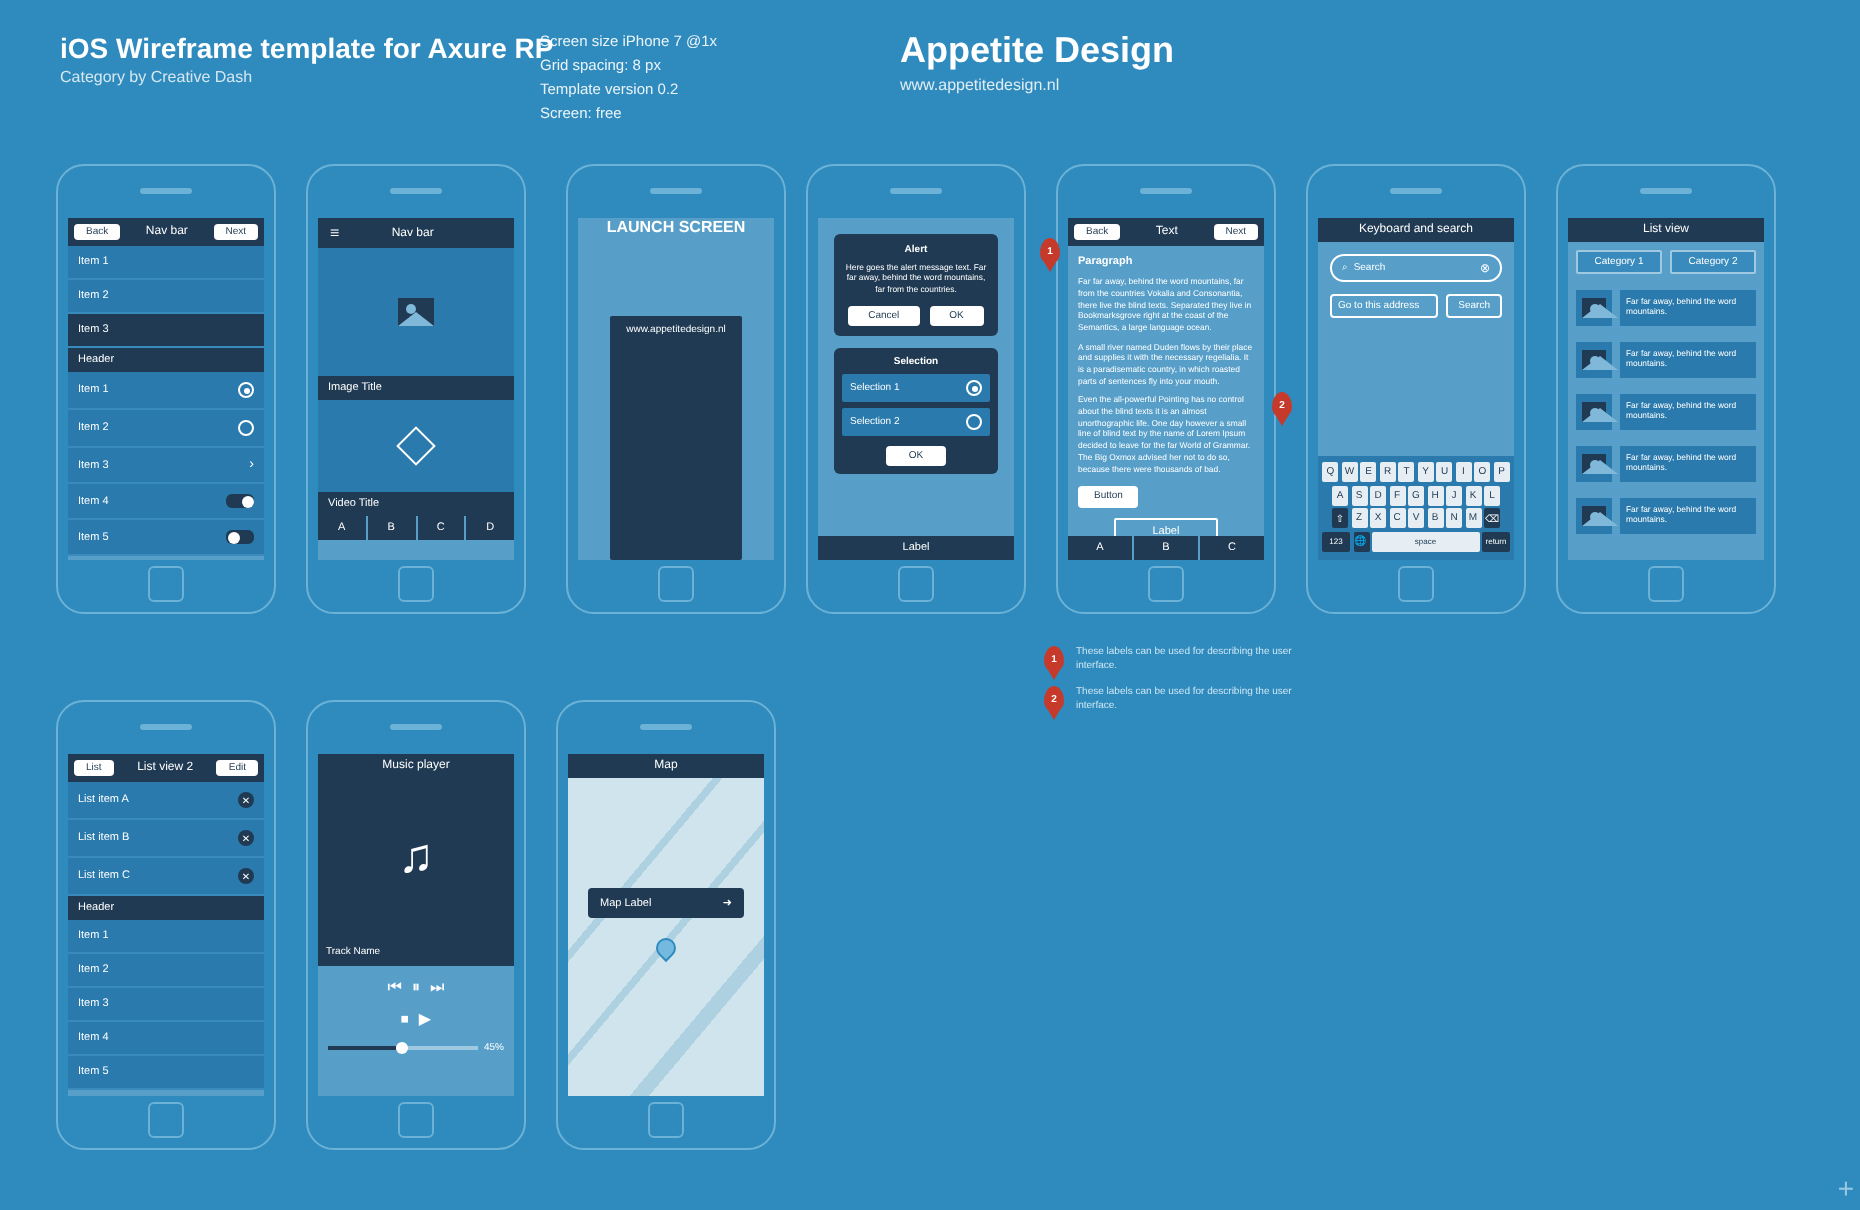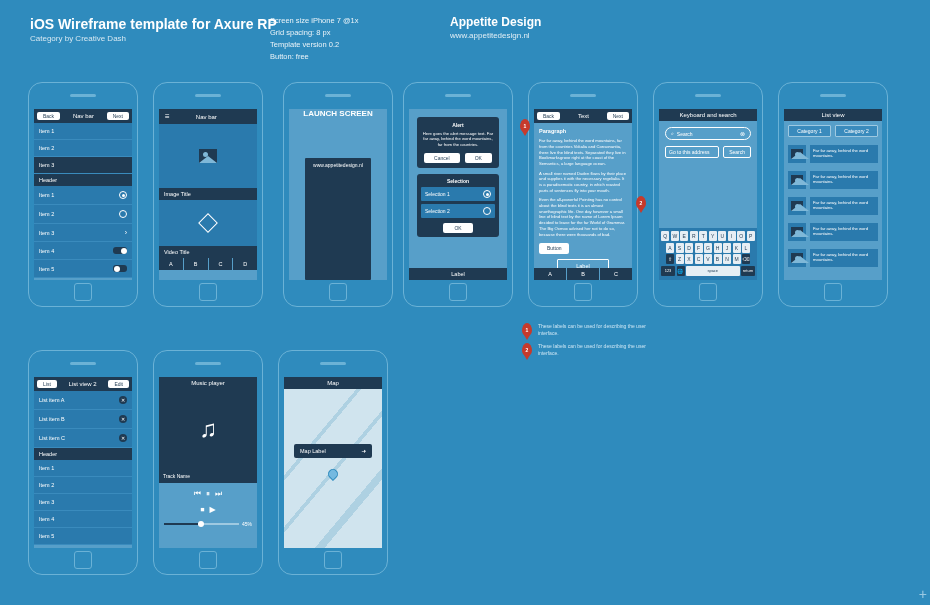--- a/index.html
+++ b/index.html
@@ -14,21 +14,21 @@
   }
 
   
   .header { position: absolute; left: 30px; top: 16px; font-size: 14px; font-weight: 600; }
   .header .sub1, .header .sub2 { font-size: 9px; font-weight: 400; opacity: .9; margin-top: 4px; }
   .header .sub2 { font-size: 8px; opacity: .8; margin-top: 2px; }
 
   .meta { position: absolute; left: 270px; top: 15px; font-size: 7.5px; line-height: 1.6; opacity: .9; }
 
   .brand  { position: absolute; left: 450px; top: 15px; }
-  .brand .b1 { font-size: 12px; font-weight: 600; }
+  .brand .b1 { font-size: 18px; font-weight: 600; }
   .brand .b2 { font-size: 8px; opacity: .85; margin-top: 2px; }
 
   
   .phone {
     position: absolute;
     width: 110px; height: 225px;
     border: 1.5px solid #6bb2d6;
     border-radius: 14px;
     padding: 26px 5px 26px 5px;
   }
@@ -141,21 +141,21 @@
 <body>
 
 <div class="header">
   <div>iOS Wireframe template for Axure RP</div>
   <div class="sub2">Category by Creative Dash</div>
 </div>
 <div class="meta">
   <div>Screen size iPhone 7 @1x</div>
   <div>Grid spacing: 8 px</div>
   <div>Template version 0.2</div>
-  <div>Button: free</div>
+  <div>Screen: free</div>
 </div>
 <div class="brand">
   <div class="b1">Appetite Design</div>
   <div class="b2">www.appetitedesign.nl</div>
 </div>
 
 <div class="phone" style="left:28px;top:82px">
  <div class="screen">
   <div class="navbar">
     <div class="btn">Back</div>

